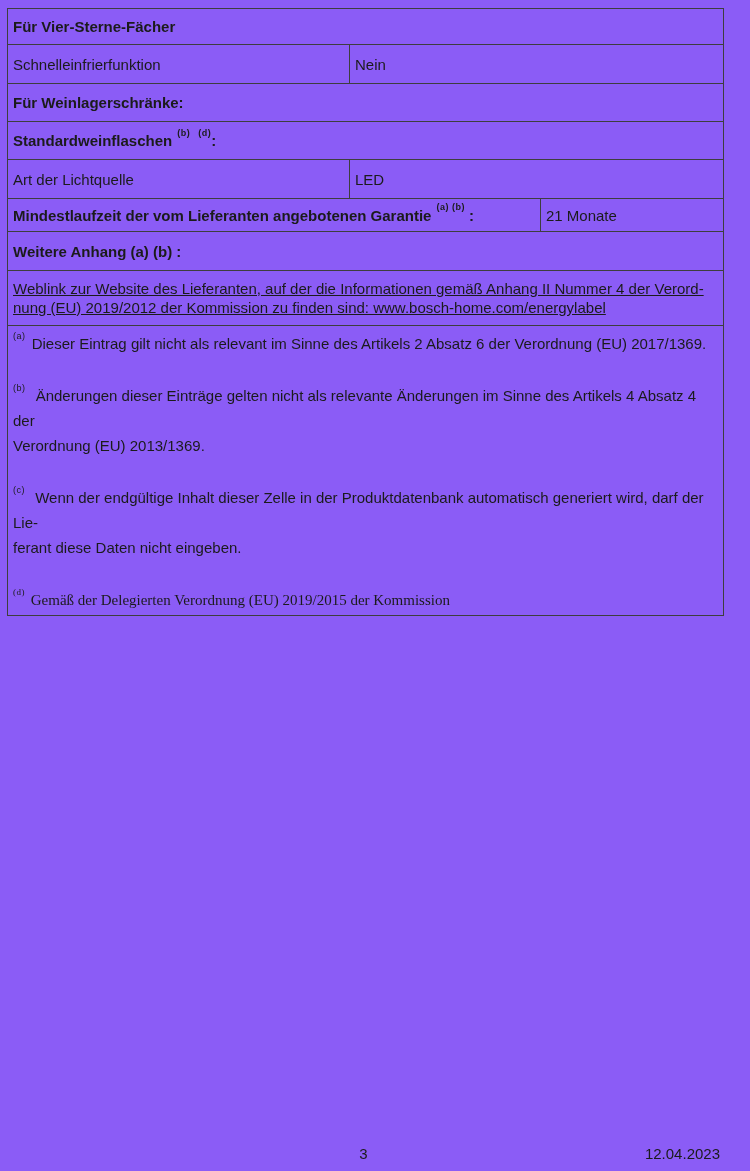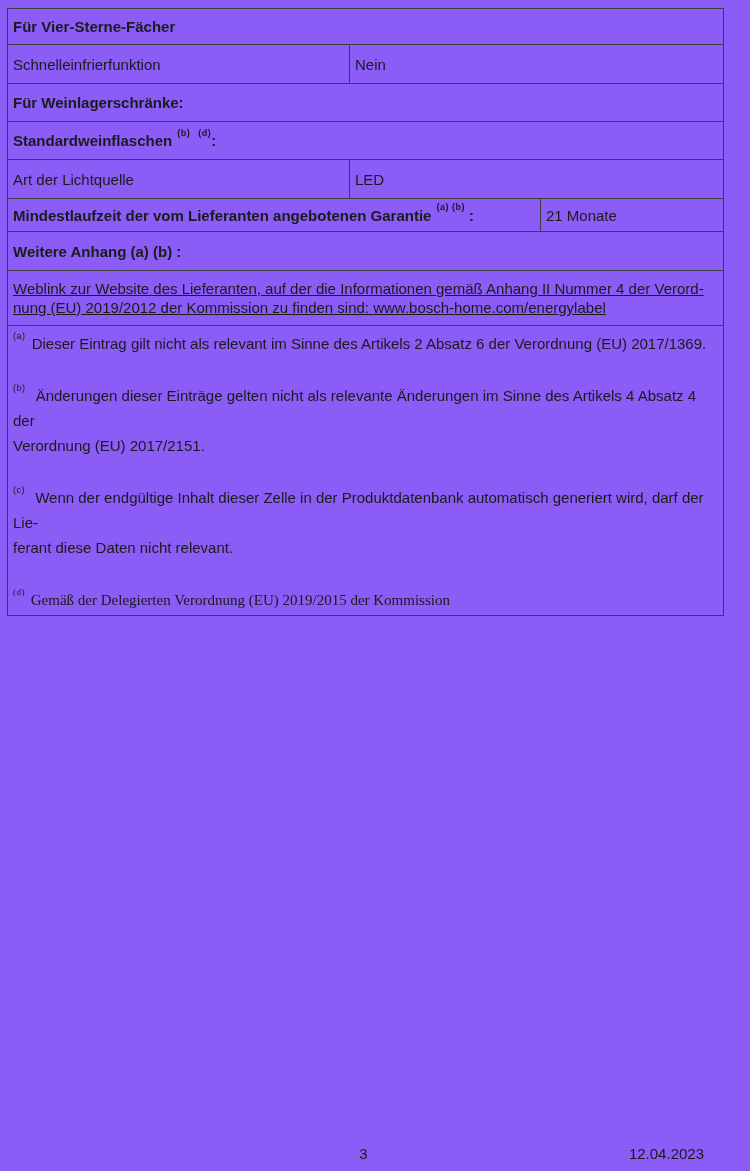--- a/index.html
+++ b/index.html
@@ -70,21 +70,21 @@
     font-size: 15px;
   }
   .page-number {
     position: absolute;
     left: 50%;
     transform: translateX(-50%);
     top: 0;
   }
   .footer-date {
     position: absolute;
-    right: 16px;
+    right: 0;
     top: 0;
   }
 </style>
 </head>
 <body>
 
 <div class="page">
 
   <table class="datasheet">
     <colgroup>
@@ -123,22 +123,22 @@
       </tr>
       <tr style="height:55px">
         <td colspan="3" class="weblink-cell">
           <span>Weblink zur Website des Lieferanten, auf der die Informationen gemäß Anhang II Nummer 4 der Verord-</span><br>
           <span>nung (EU) 2019/2012 der Kommission zu finden sind: www.bosch-home.com/energylabel</span>
         </td>
       </tr>
       <tr style="height:189px">
         <td colspan="3" class="footnotes-cell">
           <p><sup class="fn-marker">(a)</sup> <span>Dieser Eintrag gilt nicht als relevant im Sinne des Artikels 2 Absatz 6 der Verordnung (EU) 2017/1369.</span></p>
-          <p><sup class="fn-marker wide">(b)</sup> <span>Änderungen dieser Einträge gelten nicht als relevante Änderungen im Sinne des Artikels 4 Absatz 4 der</span><br><span>Verordnung (EU) 2017/2151.</span></p>
-          <p><sup class="fn-marker wide">(c)</sup> <span>Wenn der endgültige Inhalt dieser Zelle in der Produktdatenbank automatisch generiert wird, darf der Lie-</span><br><span>ferant diese Daten nicht relevant.</span></p>
+          <p><sup class="fn-marker wide">(b)</sup> <span>Änderungen dieser Einträge gelten nicht als relevante Änderungen im Sinne des Artikels 4 Absatz 4 der</span><br><span>Verordnung (EU) 2013/1369.</span></p>
+          <p><sup class="fn-marker wide">(c)</sup> <span>Wenn der endgültige Inhalt dieser Zelle in der Produktdatenbank automatisch generiert wird, darf der Lie-</span><br><span>ferant diese Daten nicht eingeben.</span></p>
           <p class="last"><sup class="fn-marker">(d)</sup> <span>Gemäß der Delegierten Verordnung (EU) 2019/2015 der Kommission</span></p>
         </td>
       </tr>
     </tbody>
   </table>
 
   <div class="footer">
     <span class="page-number">3</span>
     <span class="footer-date">12.04.2023</span>
   </div>

